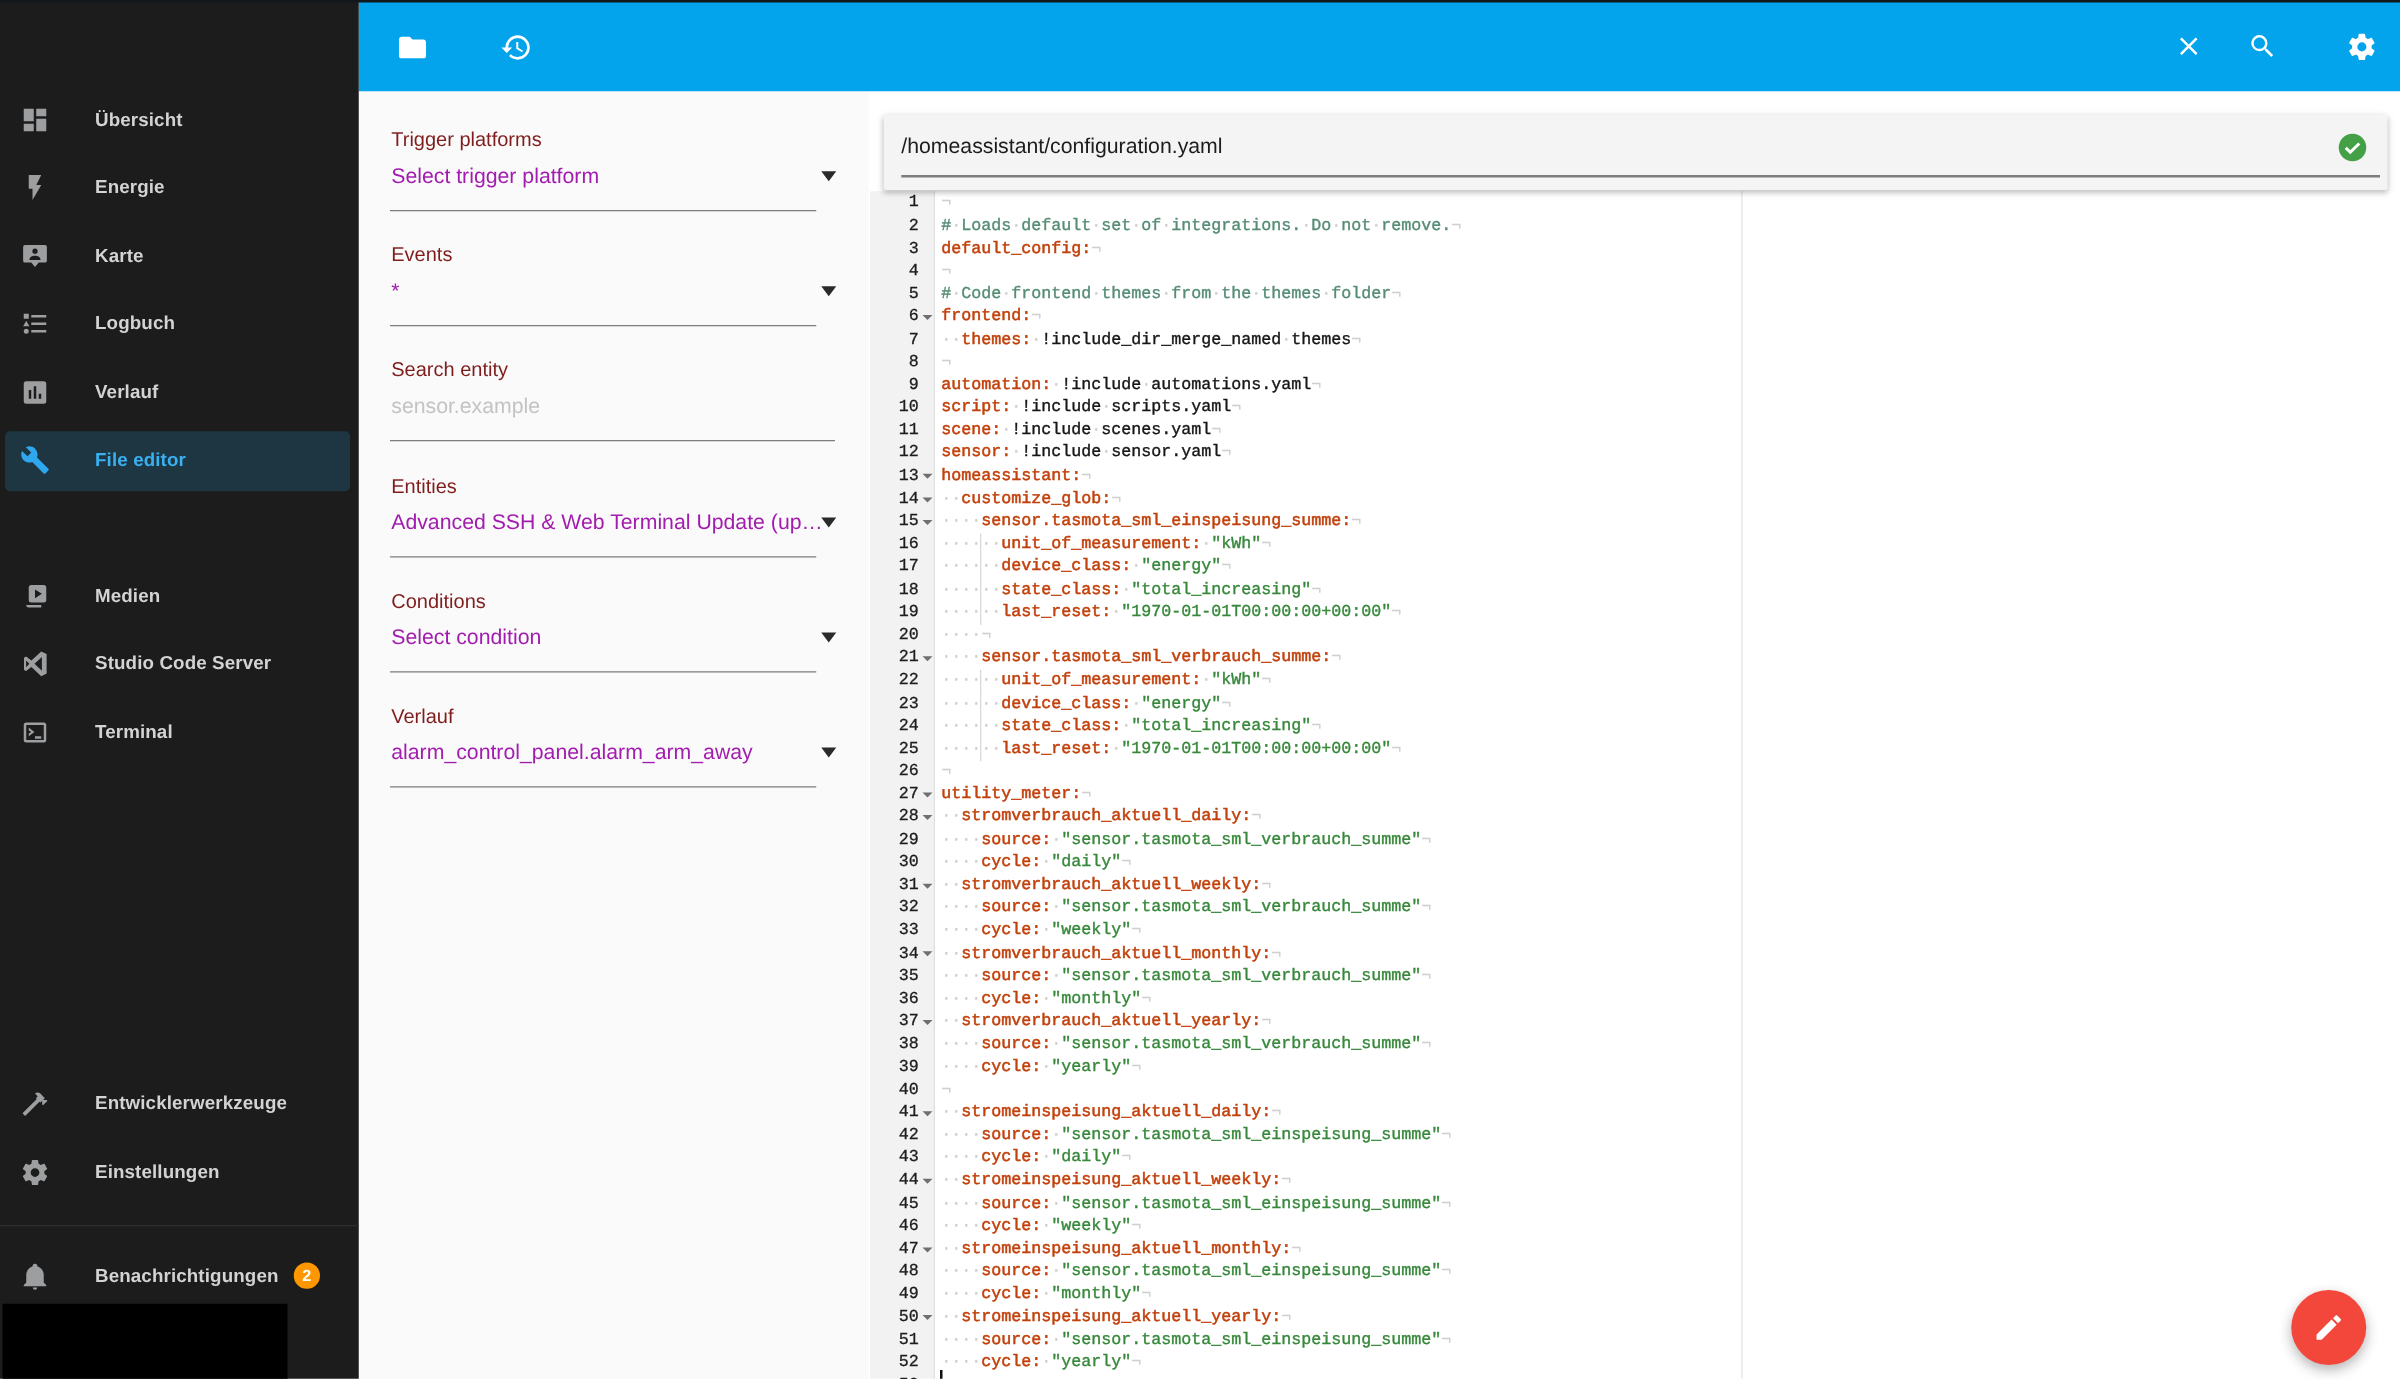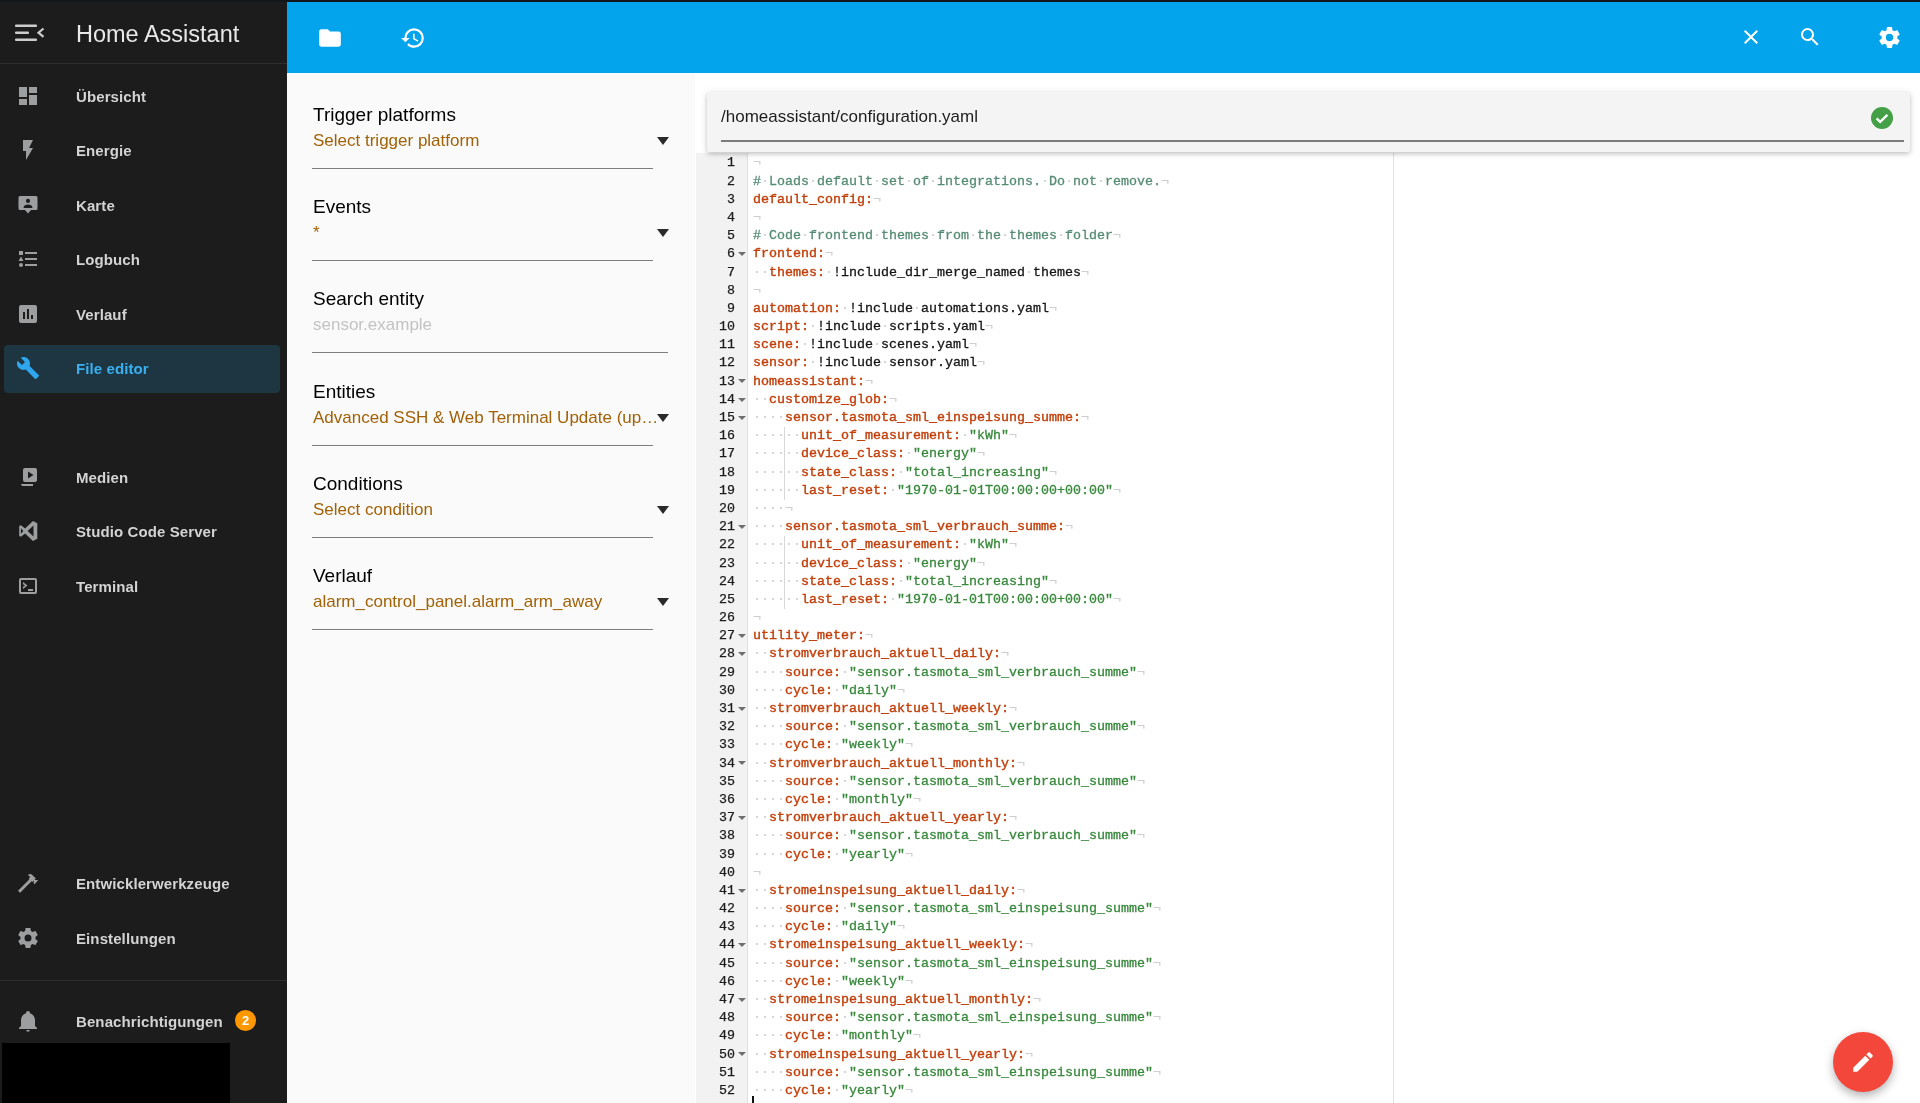--- a/index.html
+++ b/index.html
@@ -19,22 +19,22 @@
 .item.active svg{color:#2fa7ef}
 .badge{position:absolute;left:235px;top:16px;width:21px;height:21px;border-radius:50%;background:#ff9800;color:#fff;font-size:13px;font-weight:700;text-align:center;line-height:21px;font-style:normal}
 .sb-div{position:absolute;left:0;top:980px;width:287px;height:1px;background:#2e2e2e}
 .blackbox{position:absolute;left:2px;top:1043px;width:228px;height:60px;background:#000}
 
 .topbar{position:absolute;left:287px;top:0;width:1633px;height:73px;background:#03a4ec;z-index:30}
 .topbar svg{position:absolute;color:#fff}
 
 .rightbg{position:absolute;left:695px;top:73px;width:1225px;height:1030px;background:#fff}
 
-.flab{position:absolute;left:313px;font-size:19px;color:#000000;white-space:nowrap}
-.fval{position:absolute;left:313px;font-size:17px;color:#a16207;white-space:nowrap}
+.flab{position:absolute;left:313px;font-size:16px;color:#7f1d1d;white-space:nowrap}
+.fval{position:absolute;left:313px;font-size:17px;color:#a21caf;white-space:nowrap}
 .fval.ph{color:#c3c3c3}
 .fline{position:absolute;left:312px;height:1px;background:#7d7d7d}
 .arr{position:absolute;left:657px;width:0;height:0;border-left:6.5px solid transparent;border-right:6.5px solid transparent;border-top:8px solid #2a2a2a}
 
 .card{position:absolute;left:707px;top:92px;width:1203px;height:60px;background:#f4f4f4;border-radius:2px;box-shadow:0 2px 4px rgba(0,0,0,0.18),0 1px 8px rgba(0,0,0,0.09);z-index:10}
 .cpath{position:absolute;left:14px;top:15px;font-size:17px;color:#1d1d1d}
 .cline{position:absolute;left:14px;top:48px;width:1183px;height:2px;background:#7c7c7c}
 .check{position:absolute;left:1163px;top:14px;width:24px;height:24px}
 
 .gutter{position:absolute;left:696px;top:153px;width:52px;height:950px;background:#f2f2f2;border-right:1px solid #e0e0e0}
@@ -66,29 +66,20 @@
     </svg>
     <svg style="left:1511px;top:25px" width="24" height="24" viewBox="0 0 24 24" fill="currentColor">
       <path d="M9.5,3A6.5,6.5 0 0,1 16,9.5C16,11.11 15.41,12.59 14.44,13.73L14.71,14H15.5L20.5,19L19,20.5L14,15.5V14.71L13.73,14.44C12.59,15.41 11.11,16 9.5,16A6.5,6.5 0 0,1 3,9.5A6.5,6.5 0 0,1 9.5,3M9.5,5C7,5 5,7 5,9.5C5,12 7,14 9.5,14C12,14 14,12 14,9.5C14,7 12,5 9.5,5Z"></path>
     </svg>
     <svg style="left:1590px;top:25px" width="25" height="25" viewBox="0 0 24 24" fill="currentColor">
       <path d="M12,15.5A3.5,3.5 0 0,1 8.5,12A3.5,3.5 0 0,1 12,8.5A3.5,3.5 0 0,1 15.5,12A3.5,3.5 0 0,1 12,15.5M19.43,12.97C19.47,12.65 19.5,12.33 19.5,12C19.5,11.67 19.47,11.34 19.43,11L21.54,9.37C21.73,9.22 21.78,8.95 21.66,8.73L19.66,5.27C19.54,5.05 19.27,4.96 19.05,5.05L16.56,6.05C16.04,5.66 15.5,5.32 14.87,5.07L14.5,2.42C14.46,2.18 14.25,2 14,2H10C9.75,2 9.54,2.18 9.5,2.42L9.13,5.07C8.5,5.32 7.96,5.66 7.44,6.05L4.95,5.05C4.73,4.96 4.46,5.05 4.34,5.27L2.34,8.73C2.21,8.95 2.27,9.22 2.46,9.37L4.57,11C4.53,11.34 4.5,11.67 4.5,12C4.5,12.33 4.53,12.65 4.57,12.97L2.46,14.63C2.27,14.78 2.21,15.05 2.34,15.27L4.34,18.73C4.46,18.95 4.73,19.03 4.95,18.95L7.44,17.94C7.96,18.34 8.5,18.68 9.13,18.93L9.5,21.58C9.54,21.82 9.75,22 10,22H14C14.25,22 14.46,21.82 14.5,21.58L14.87,18.93C15.5,18.67 16.04,18.34 16.56,17.94L19.05,18.95C19.27,19.03 19.54,18.95 19.66,18.73L21.66,15.27C21.78,15.05 21.73,14.78 21.54,14.63L19.43,12.97Z"></path>
     </svg>
   </div>
 <div class="rightbg"></div>
 <div class="sidebar">
-  <div class="sb-head">
-      <svg class="toggle" width="30" height="18" viewBox="0 0 30 18" style="position:absolute;left:15px;top:24px">
-        <rect x="0" y="0.5" width="22" height="2.4" rx="1" fill="#ccc"></rect>
-        <rect x="0" y="7.5" width="14" height="2.4" rx="1" fill="#ccc"></rect>
-        <rect x="0" y="14.5" width="22" height="2.4" rx="1" fill="#ccc"></rect>
-        <path d="M28.5,4.5L23.5,8.7L28.5,12.9" fill="none" stroke="#ccc" stroke-width="2.2"></path>
-      </svg>
-      <div class="sb-title">Home Assistant</div>
-    </div>
   <div class="active-bg"></div>
 <div class="item" style="top:69px">
       <svg class="" width="24" height="24" viewBox="0 0 24 24" fill="currentColor">
         <path d="M13,3V9H21V3M13,21H21V11H13M3,21H11V15H3M3,13H11V3H3V13Z"></path>
       </svg>
       <span>Übersicht</span>
     </div>
 <div class="item" style="top:123px">
       <svg class="" width="24" height="24" viewBox="0 0 24 24" fill="currentColor">
         <path d="M7,2V13H10V22L17,10H13L17,2H7Z"></path>

